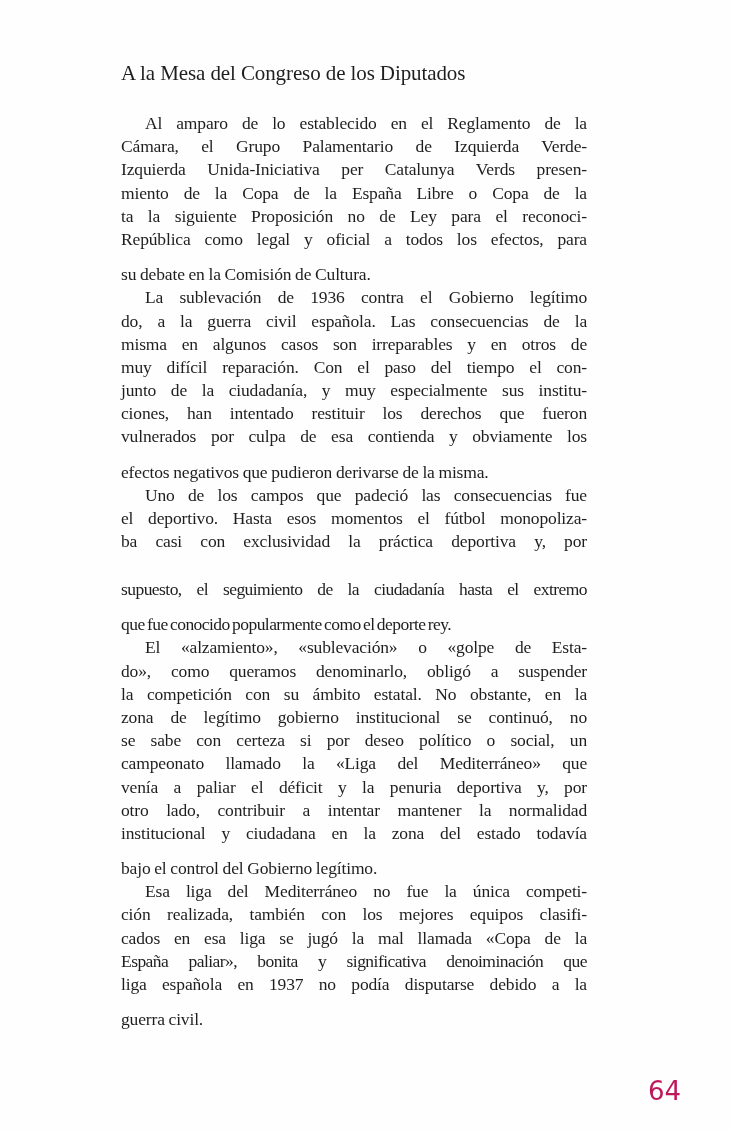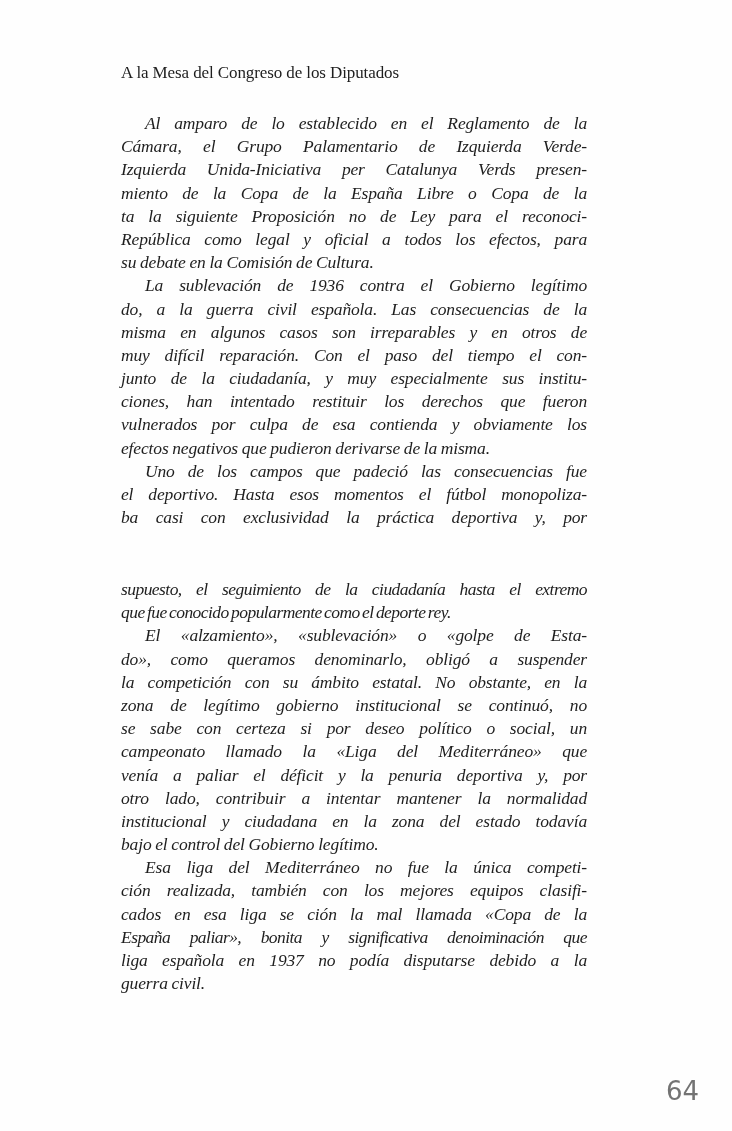--- a/index.html
+++ b/index.html
@@ -19,21 +19,21 @@
       position: absolute;
       left: 0; top: 0;
       width: 732px;
       height: 1131px;
       background: #fefefe;
     }
     .addressee {
       position: absolute;
       left: 121px;
       top: 62px;
-      font-size: 17px;
+      font-size: 21px;
       line-height: 22px;
       white-space: nowrap;
       letter-spacing: -0.1px;
     }
     .block {
       position: absolute;
       left: 121px;
       width: 466px;
       font-size: 17.5px;
       line-height: 23.2px;
@@ -42,42 +42,42 @@
       letter-spacing: -0.15px;
       word-spacing: -0.5px;
     }
     .block .line {
       display: block;
       text-align: justify;
       text-align-last: justify;
       white-space: nowrap;
       height: 23.2px;
       overflow: visible;
-      font-style: italic;
     }
     .block .line.last {
       text-align-last: left;
+      margin-top: 12px;
     }
     .block .line.indent {
       padding-left: 24px;
     }
     .block-1 { top: 112px; }
     .block-2 { top: 578px; }
     .block-2 .line.tight {
       letter-spacing: -0.55px;
       word-spacing: -1.5px;
     }
     .page-number {
       position: absolute;
-      left: 666px;
+      left: 648px;
       top: 1076px;
       font-family: "DejaVu Sans", "Liberation Sans", sans-serif;
       font-size: 26px;
       line-height: 30px;
-      color: #737373;
+      color: #be185d;
     }
   </style>
 </head>
 <body>
 
 <div class="page">
   <div class="addressee">A la Mesa del Congreso de los Diputados</div>
 
   <div class="block block-1">
       <span class="line indent">Al amparo de lo establecido en el Reglamento de la</span>
@@ -108,20 +108,20 @@
       <span class="line">la competición con su ámbito estatal. No obstante, en la</span>
       <span class="line">zona de legítimo gobierno institucional se continuó, no</span>
       <span class="line">se sabe con certeza si por deseo político o social, un</span>
       <span class="line">campeonato llamado la «Liga del Mediterráneo» que</span>
       <span class="line">venía a paliar el déficit y la penuria deportiva y, por</span>
       <span class="line">otro lado, contribuir a intentar mantener la normalidad</span>
       <span class="line">institucional y ciudadana en la zona del estado todavía</span>
       <span class="line last">bajo el control del Gobierno legítimo.</span>
       <span class="line indent">Esa liga del Mediterráneo no fue la única competi-</span>
       <span class="line">ción realizada, también con los mejores equipos clasifi-</span>
-      <span class="line">cados en esa liga se ción la mal llamada «Copa de la</span>
+      <span class="line">cados en esa liga se jugó la mal llamada «Copa de la</span>
       <span class="line tight">España paliar», bonita y significativa denoiminación que</span>
       <span class="line">liga española en 1937 no podía disputarse debido a la</span>
       <span class="line last">guerra civil.</span>
     </div>
 
   <div class="page-number">64</div>
 </div>
 
 </body></html>

